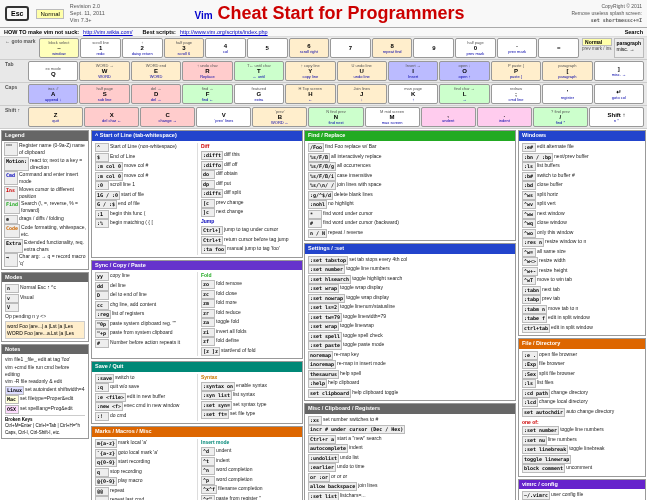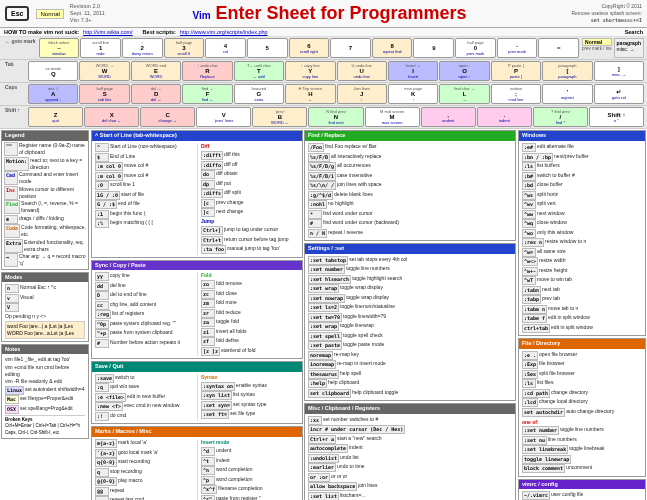--- a/index.html
+++ b/index.html
@@ -131,21 +131,21 @@
       <span class="esc-key">Esc</span>
       <span class="mode-badge">Normal</span>
       <div style="font-size:5.5px;color:#555;line-height:1.3;">
         <div>Revision 2.0</div>
         <div>Sept. 11, 2011</div>
         <div>Vim 7.3+</div>
       </div>
     </div>
     <div style="flex:1;text-align:center;">
       <span class="vim-subtitle" style="color:#0000cc;margin-right:3px;">Vim</span>
-      <span class="vim-title-main">Enter Sheet for Programmers</span>
+      <span class="vim-title-main">Cheat Start for Programmers</span>
     </div>
     <div style="font-size:5px;color:#555;min-width:120px;text-align:right;line-height:1.4;">
       <div>CopyRight © 2011</div>
       <div><span>Remove useless splash screen:</span></div>
       <div style="font-family:monospace;font-weight:bold;">set shortmessc+=I</div>
     </div>
   </div>
 
   <div style="display:flex;align-items:center;gap:4px;padding:1px 4px;font-size:5.5px;background:#f8f8f8;border-bottom:1px solid #ddd;">
     <span style="font-weight:bold;">HOW TO make vim not suck:</span>

